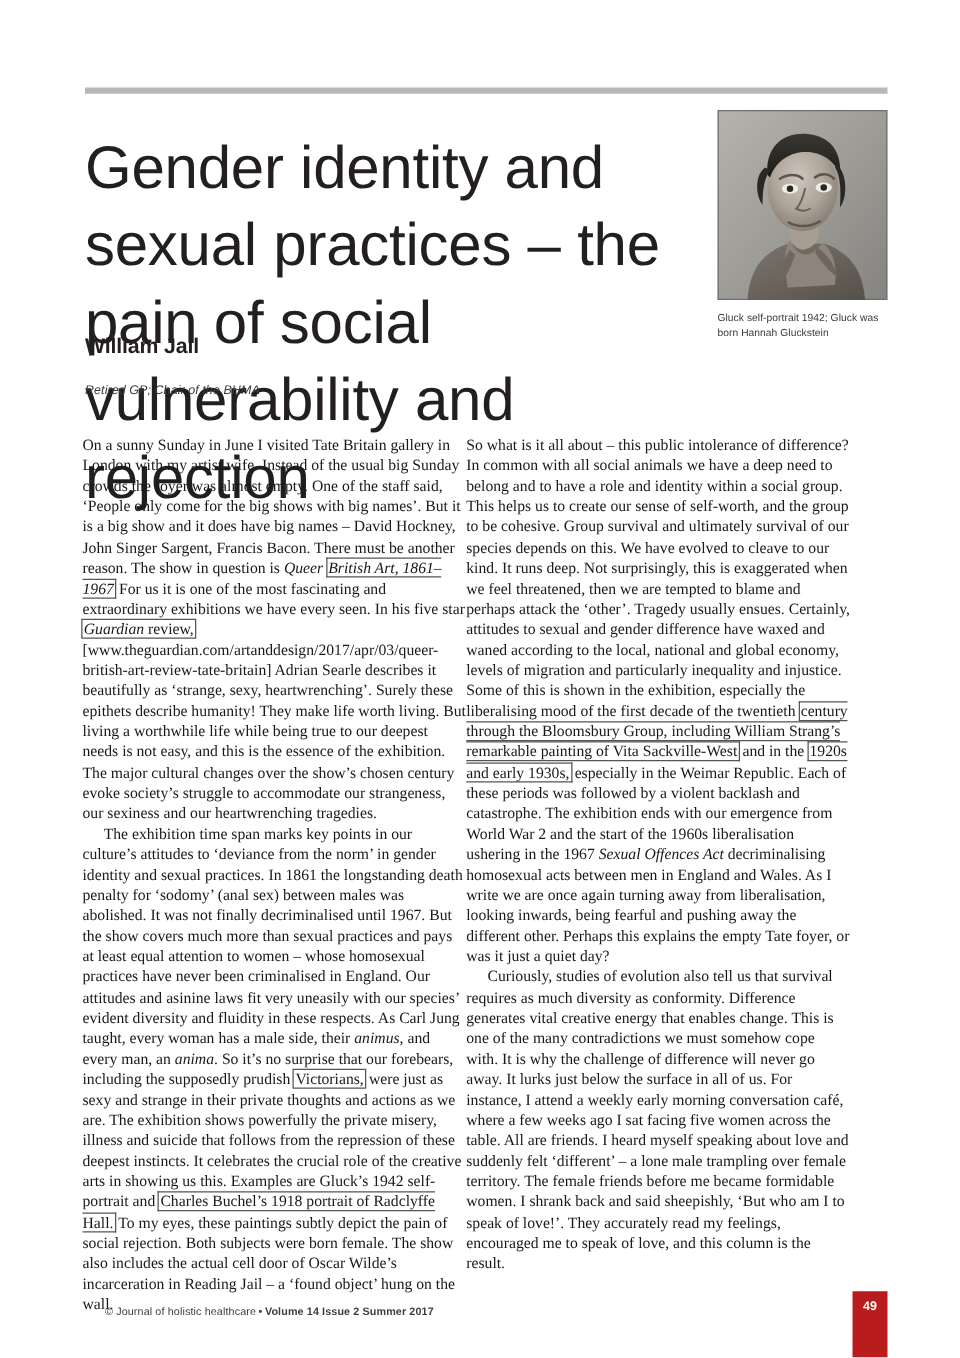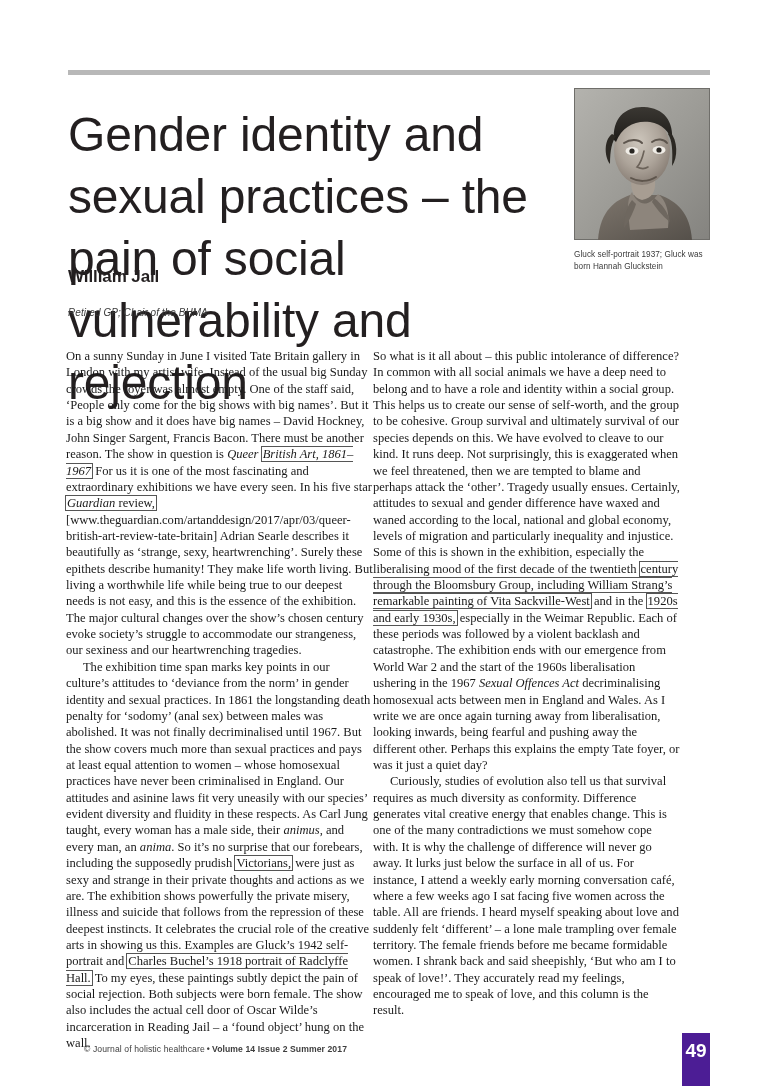--- a/index.html
+++ b/index.html
@@ -135,25 +135,25 @@
   }
   .footer .vol { font-weight: bold; }
   .footer .sep { font-weight: bold; padding: 0 2px; }
 
   .page-number {
     position: absolute;
     left: 682px;
     top: 1033px;
     width: 28px;
     height: 53px;
-    background: #4c1d95;
+    background: #b91c1c;
     color: #ffffff;
     font-family: "Liberation Sans", sans-serif;
     font-weight: bold;
-    font-size: 19px;
+    font-size: 10px;
     display: flex;
     align-items: flex-start;
     justify-content: center;
     padding-top: 7px;
     box-sizing: border-box;
   }
 </style>
 </head>
 <body>
 
@@ -200,21 +200,21 @@
       <ellipse cx="58" cy="63" rx="6.5" ry="4" fill="#efece6"></ellipse>
       <ellipse cx="85" cy="62" rx="6.5" ry="4" fill="#efece6"></ellipse>
       <circle cx="58" cy="63" r="2.6" fill="#2a2723"></circle>
       <circle cx="85" cy="62" r="2.6" fill="#2a2723"></circle>
       <path d="M70 63 C68 72 66 76 63 79 C67 81 71 81 74 79" fill="none" stroke="#6b6259" stroke-width="1.6" stroke-linecap="round"></path>
       <path d="M57 90 C64 94 74 94 82 89" fill="none" stroke="#5e554c" stroke-width="2" stroke-linecap="round"></path>
       <path d="M80 110 C88 116 94 124 96 134 C88 128 82 120 78 114 Z" fill="#6e675f"></path>
       <path d="M58 112 C52 120 50 130 50 140 C56 132 60 122 62 116 Z" fill="#6e675f"></path>
     </svg>
   </div>
-  <div class="caption">Gluck self-portrait 1937; Gluck was born Hannah Gluckstein</div>
+  <div class="caption">Gluck self-portrait 1942; Gluck was born Hannah Gluckstein</div>
 </div>
 
 <div class="byline">
   <div class="author">William Jail</div>
   <div class="author-role">Retired GP; Chair of the BHMA</div>
 </div>
 
 <div class="columns">
   <div class="col" id="left-col">
       <p>On a sunny Sunday in June I visited Tate Britain gallery in London with my artist wife. Instead of the usual big Sunday crowds the foyer was almost empty. One of the staff said, ‘People only come for the big shows with big names’. But it is a big show and it does have big names – David Hockney, John Singer Sargent, Francis Bacon. There must be another reason. The show in question is <i>Queer</i> <span class="boxed"><i>British Art, 1861–1967</i></span> For us it is one of the most fascinating and extraordinary exhibitions we have every seen. In his five star <span class="boxed"><i>Guardian</i> review,</span> [www.theguardian.com/artanddesign/2017/apr/03/queer-british-art-review-tate-britain] Adrian Searle describes it beautifully as ‘strange, sexy, heartwrenching’. Surely these epithets describe humanity! They make life worth living. But living a worthwhile life while being true to our deepest needs is not easy, and this is the essence of the exhibition. The major cultural changes over the show’s chosen century evoke society’s struggle to accommodate our strangeness, our sexiness and our heartwrenching tragedies.</p>

